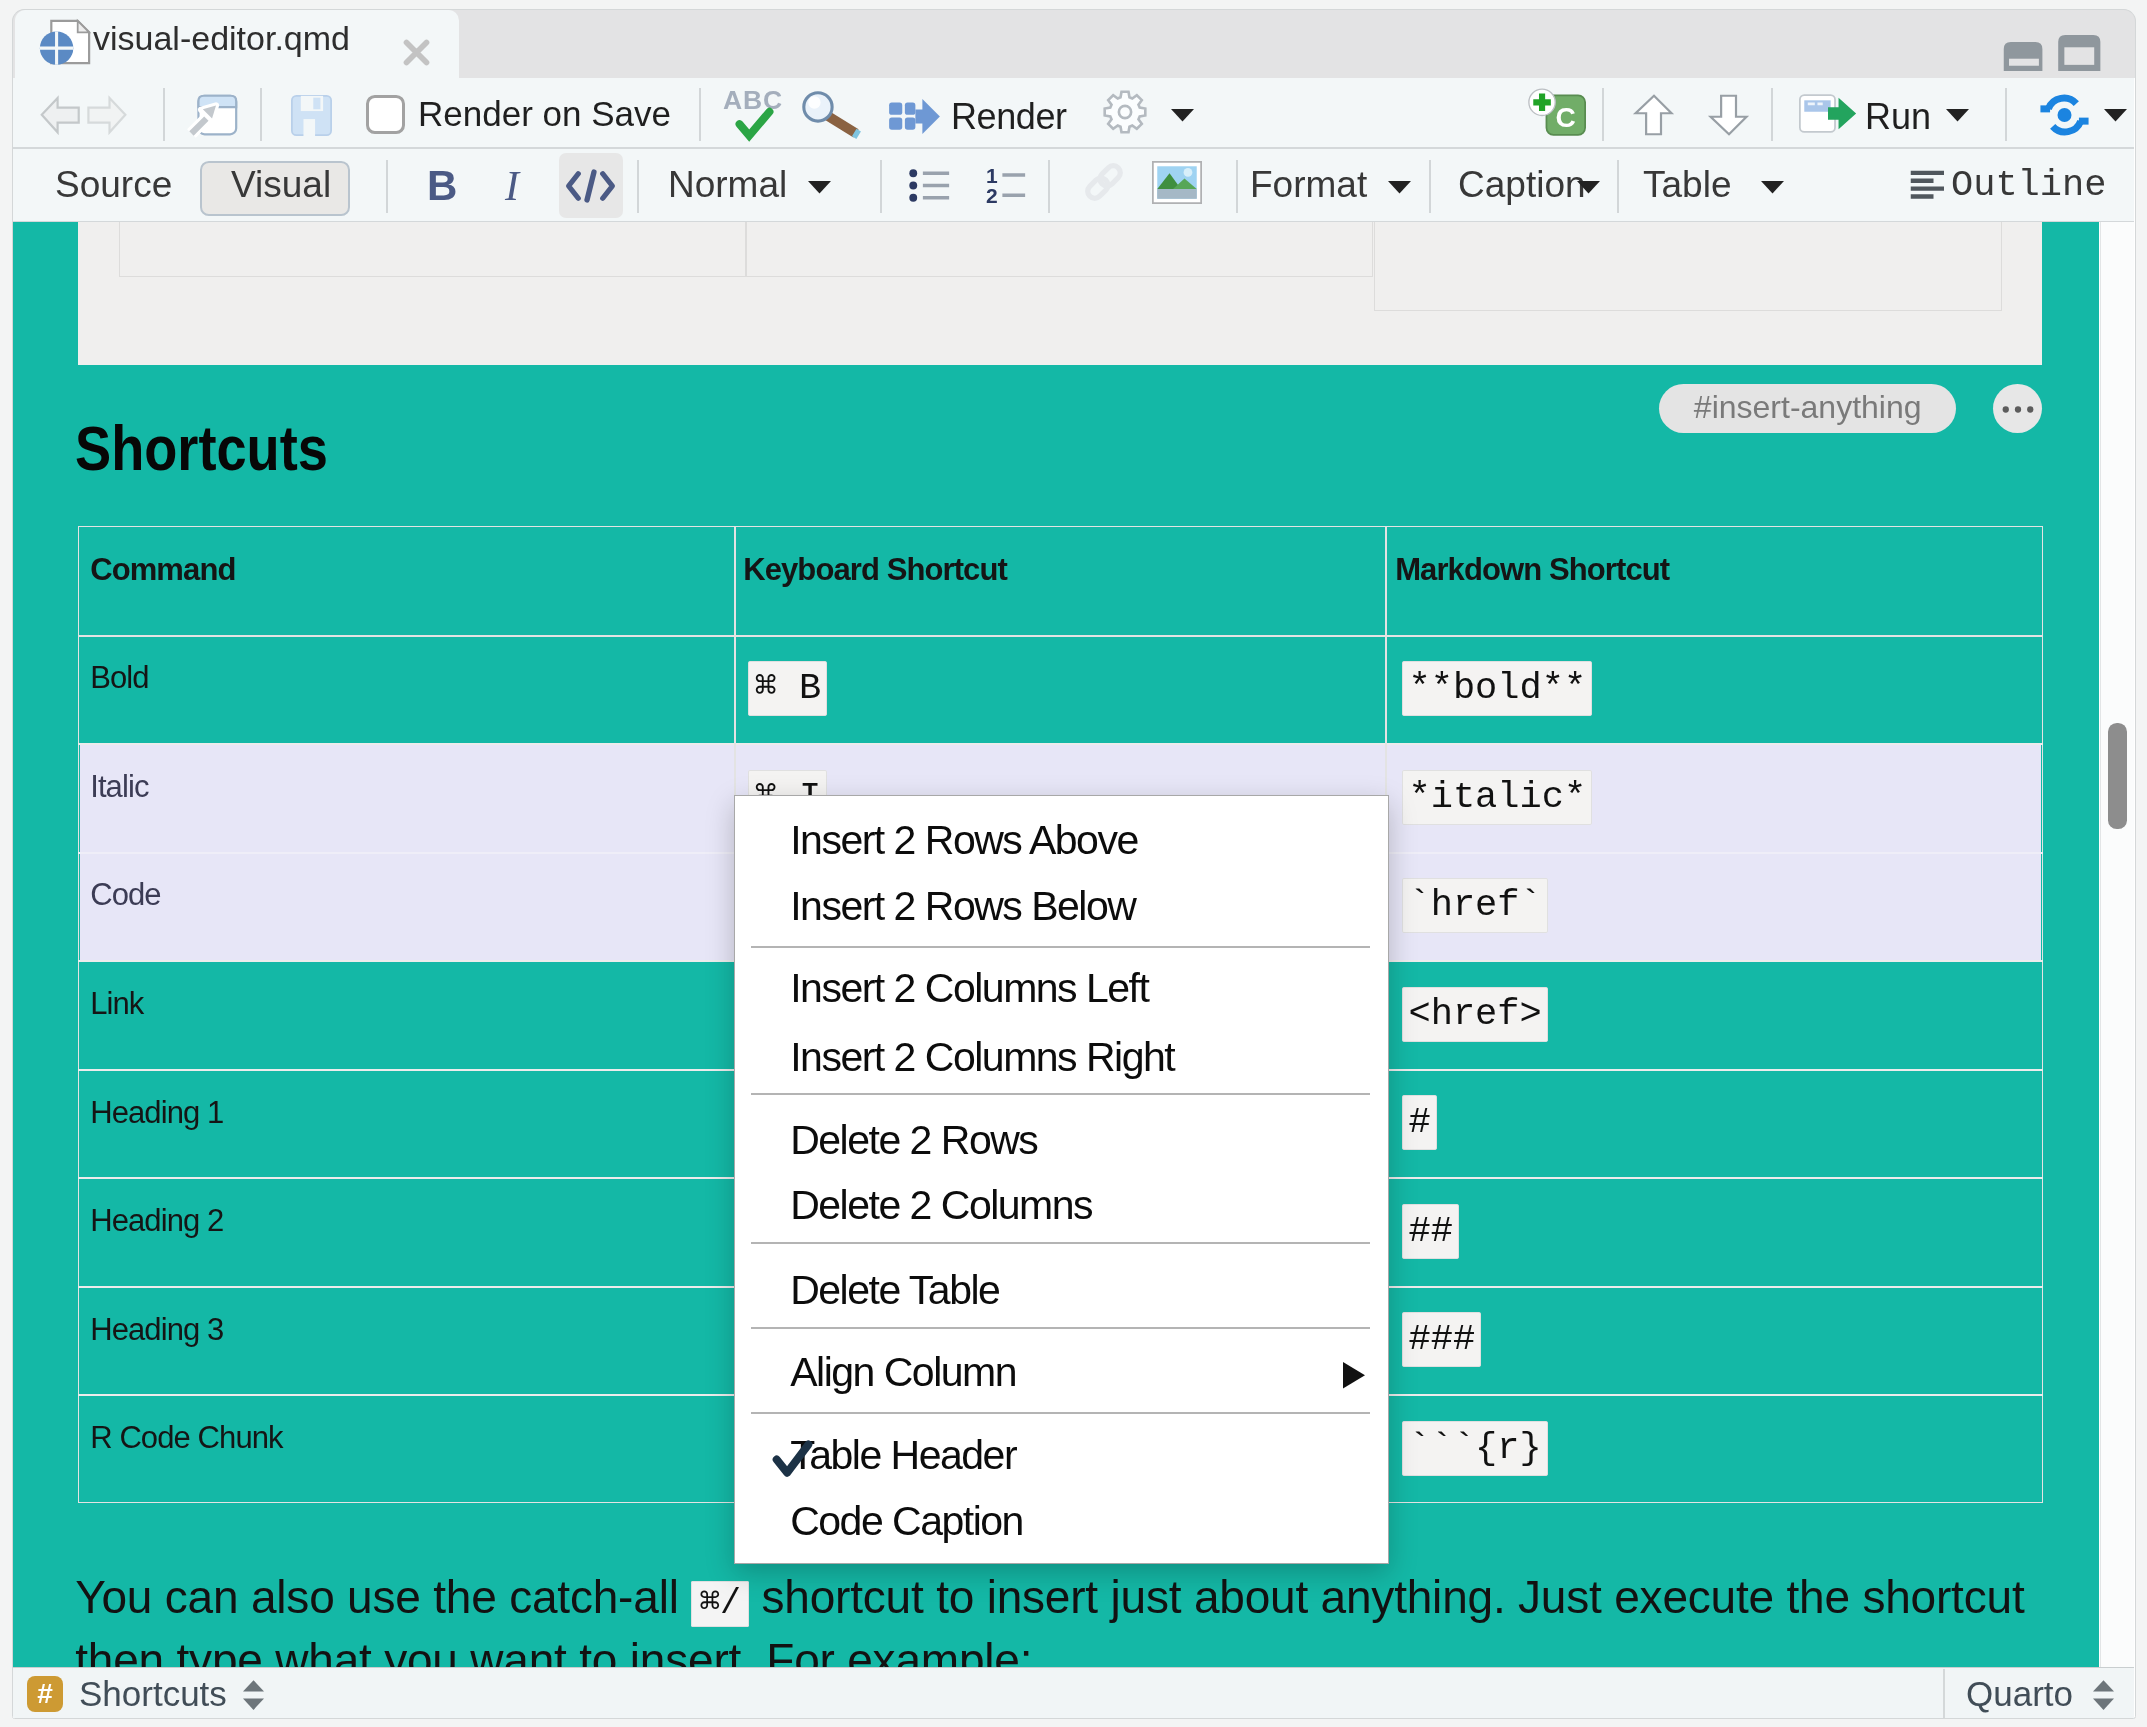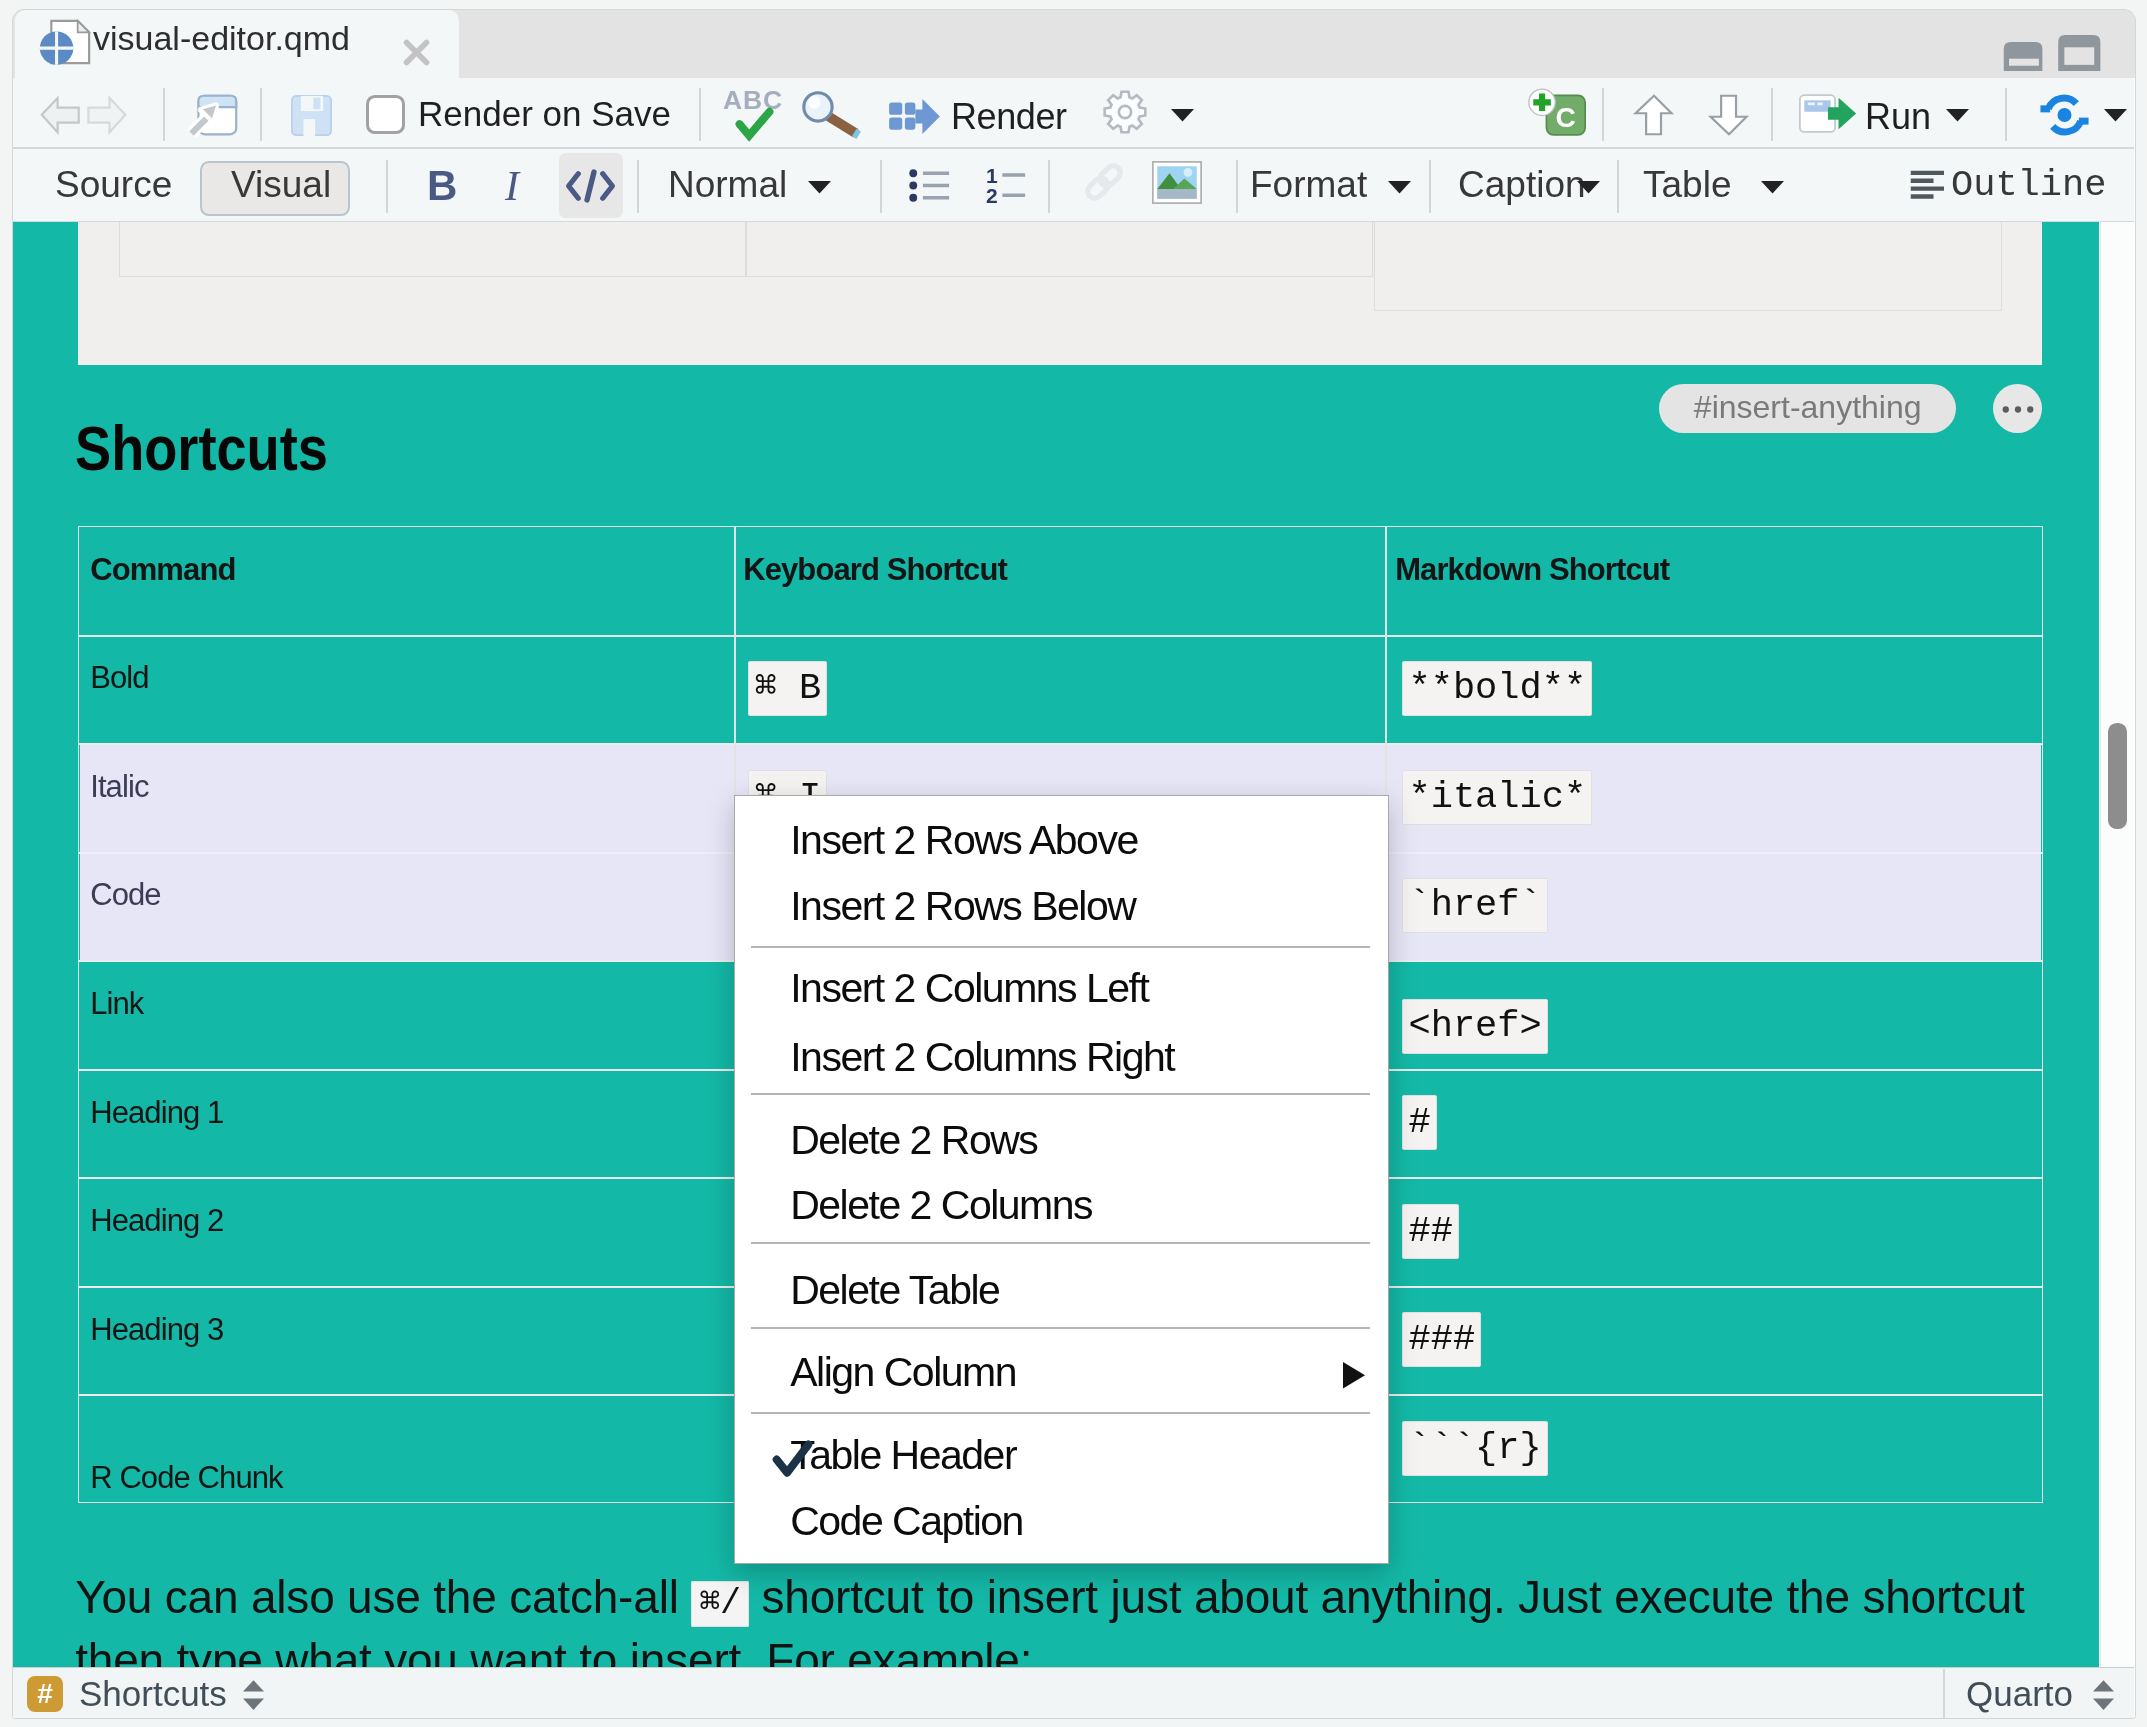--- a/index.html
+++ b/index.html
@@ -257,29 +257,29 @@
   <div class="cell" style="left:730px; top:330px; font-weight:700;">Keyboard Shortcut</div>
   <div class="cell" style="left:1382px; top:330px; font-weight:700;">Markdown Shortcut</div>
 
   <div class="cell" style="left:77px; top:438px;">Bold</div>
   <div class="cell" style="left:77px; top:547px; color:#3c3c55;">Italic</div>
   <div class="cell" style="left:77px; top:655px; color:#3c3c55;">Code</div>
   <div class="cell" style="left:77px; top:764px;">Link</div>
   <div class="cell" style="left:77px; top:873px;">Heading 1</div>
   <div class="cell" style="left:77px; top:981px;">Heading 2</div>
   <div class="cell" style="left:77px; top:1090px;">Heading 3</div>
-  <div class="cell" style="left:77px; top:1198px;margin-top:40px;">R Code Chunk</div>
+  <div class="cell" style="left:77px; top:1198px;">R Code Chunk</div>
 
   <div class="kbd" style="left:735px; top:439px;">⌘ B</div>
   <div class="kbd" style="left:735px; top:548px;">⌘ I</div>
 
   <div class="kbd" style="left:1389px; top:439px;">**bold**</div>
   <div class="kbd" style="left:1389px; top:548px;">*italic*</div>
   <div class="kbd" style="left:1389px; top:656px;">`href`</div>
-  <div class="kbd" style="left:1389px; top:765px;margin-top:12px;">&lt;href&gt;</div>
+  <div class="kbd" style="left:1389px; top:765px;">&lt;href&gt;</div>
   <div class="kbd" style="left:1389px; top:873px;">#</div>
   <div class="kbd" style="left:1389px; top:982px;">##</div>
   <div class="kbd" style="left:1389px; top:1090px;">###</div>
   <div class="kbd" style="left:1389px; top:1199px;">```{r}</div>
 
   <div class="abs" style="left:62px; top:1347px; font-size:46px; color:#121212; line-height:56px; letter-spacing:-0.2px; white-space:nowrap;">You can also use the catch-all <span style="font-family:'Liberation Mono',monospace; font-size:35px; background:#f4f4f4; border:1.8px solid #e0e0e0; border-radius:1.8px; padding:1.8px 7px;">⌘/</span> shortcut to insert just about anything. Just execute the shortcut<br>then type what you want to insert. For example:</div>
 
   <div class="abs" style="left:721px; top:573px; width:655px; height:769px; background:#ffffff; border:1.8px solid #a8a8a8; box-shadow:0 8.8px 26.5px rgba(0,0,0,0.22);"></div>
   <div class="mrow" style="top:595px;">Insert 2 Rows Above</div>
   <div class="mrow" style="top:661px;">Insert 2 Rows Below</div>

